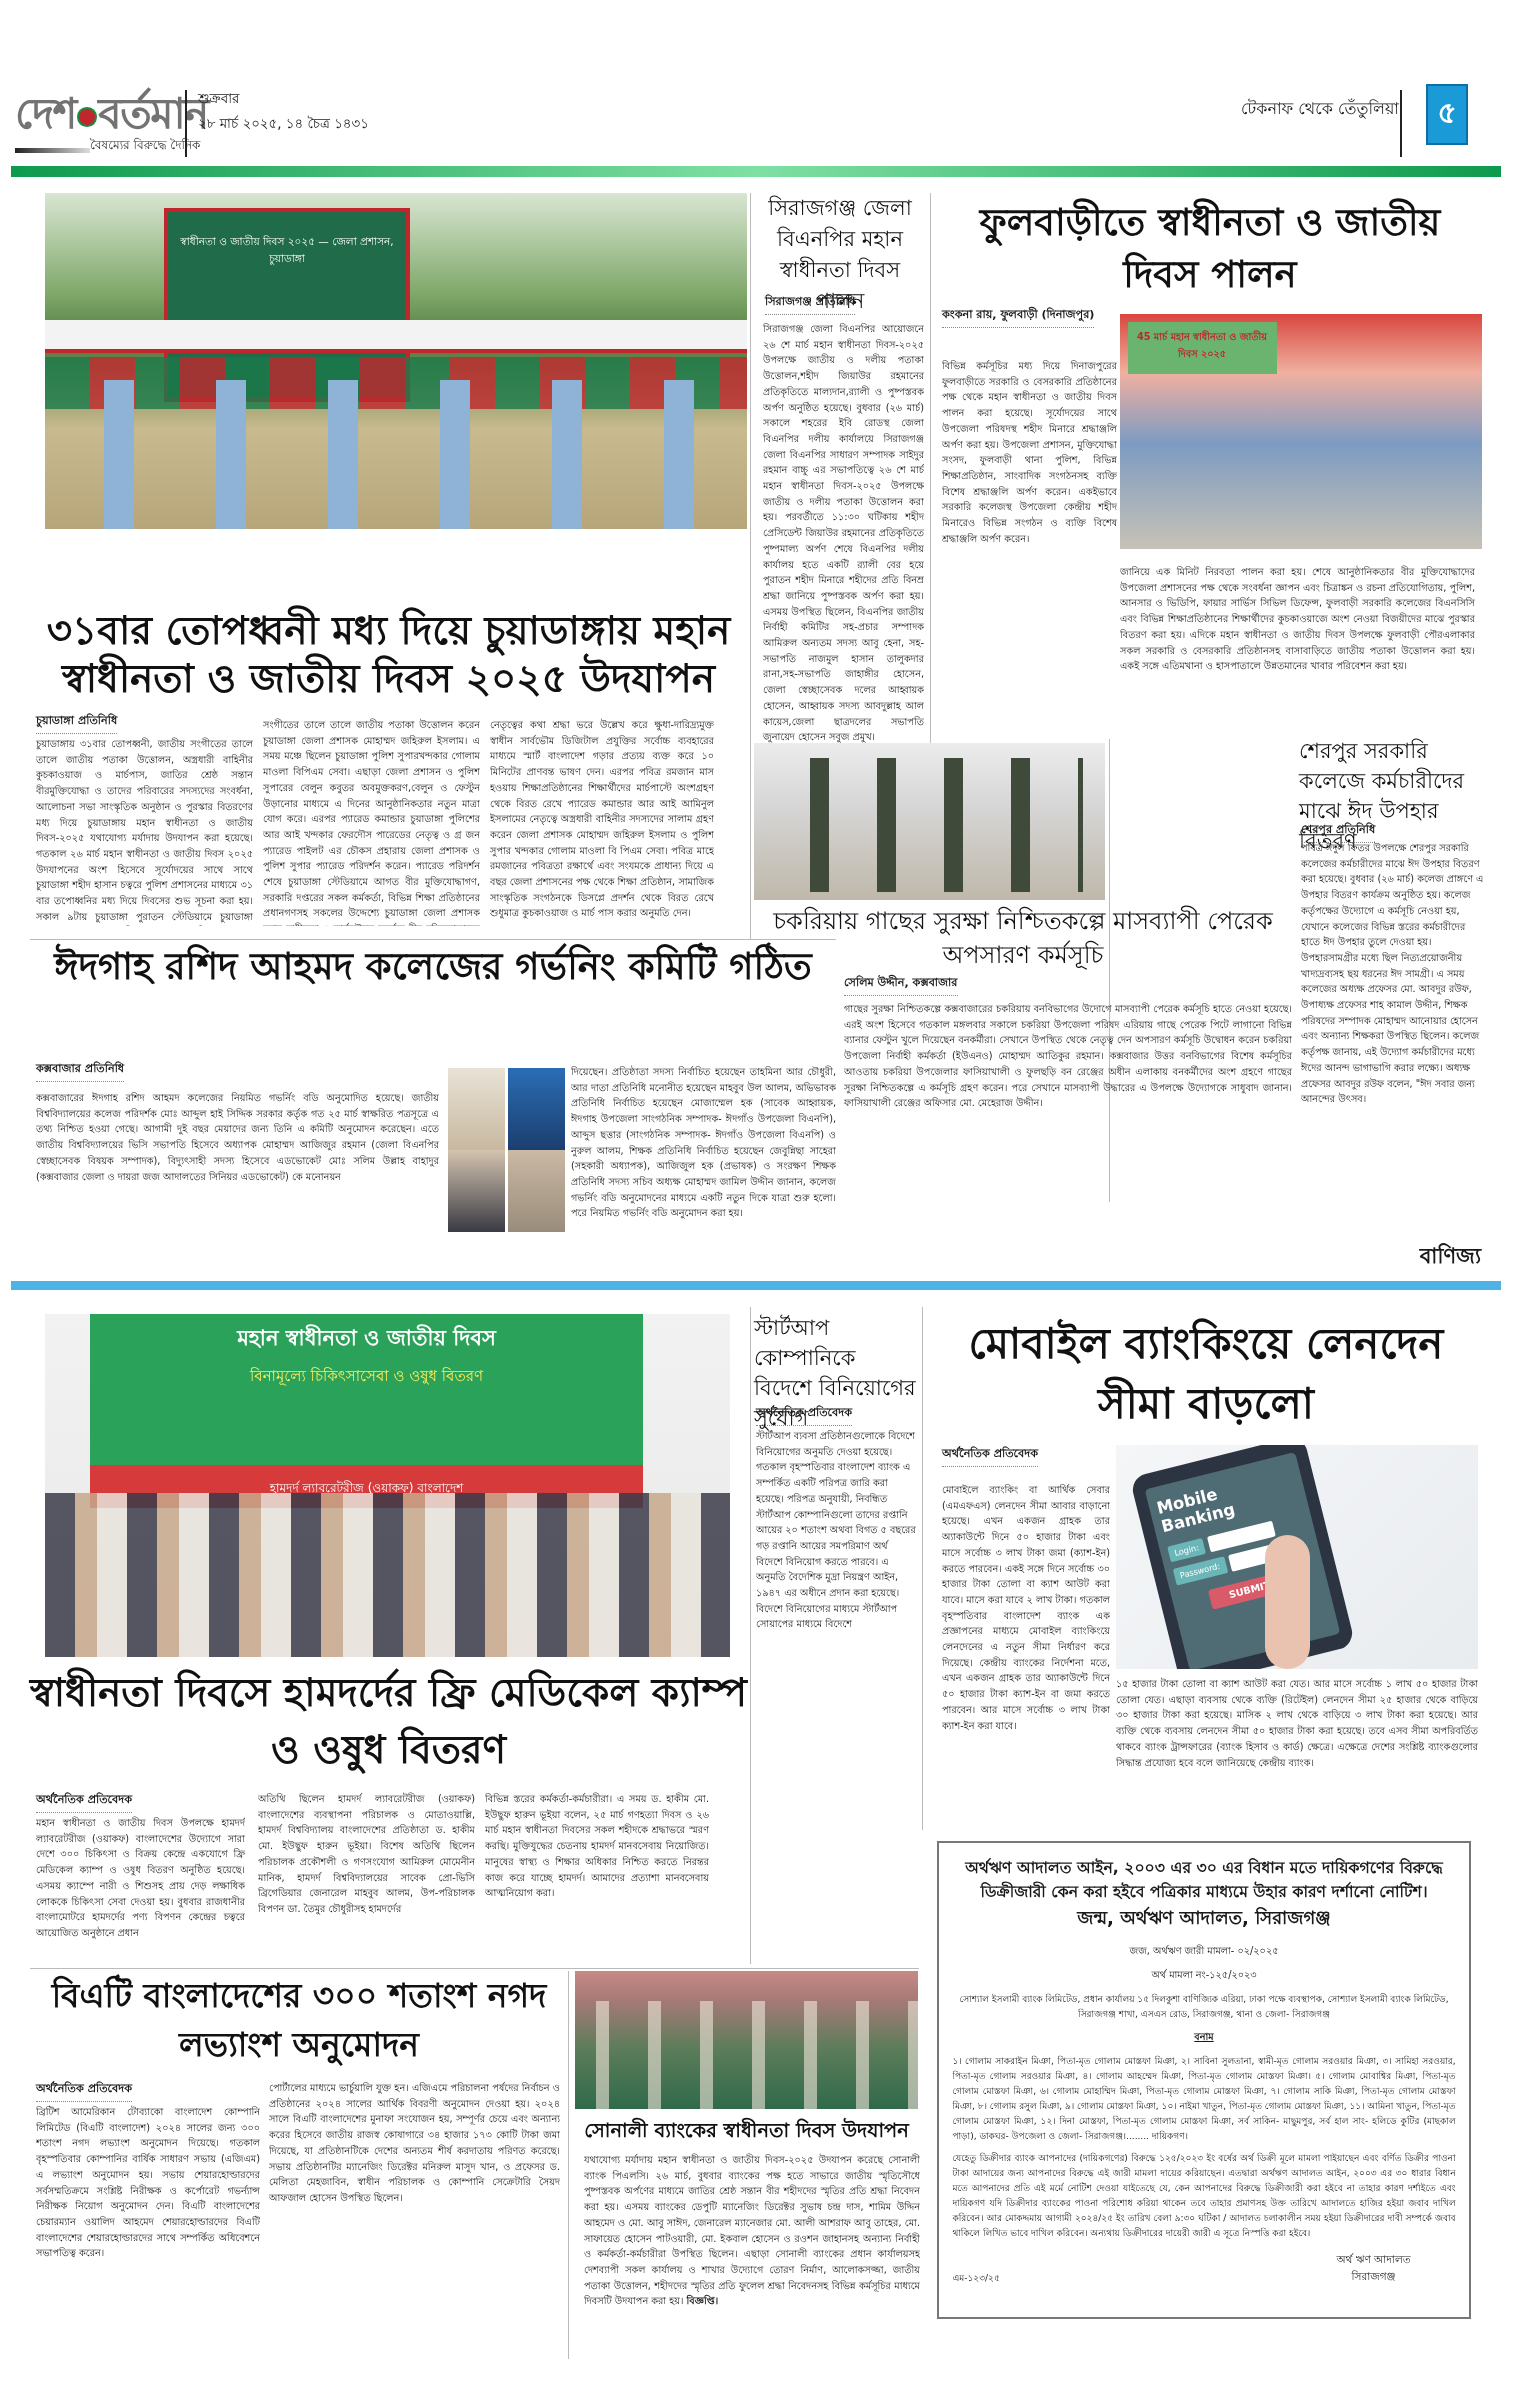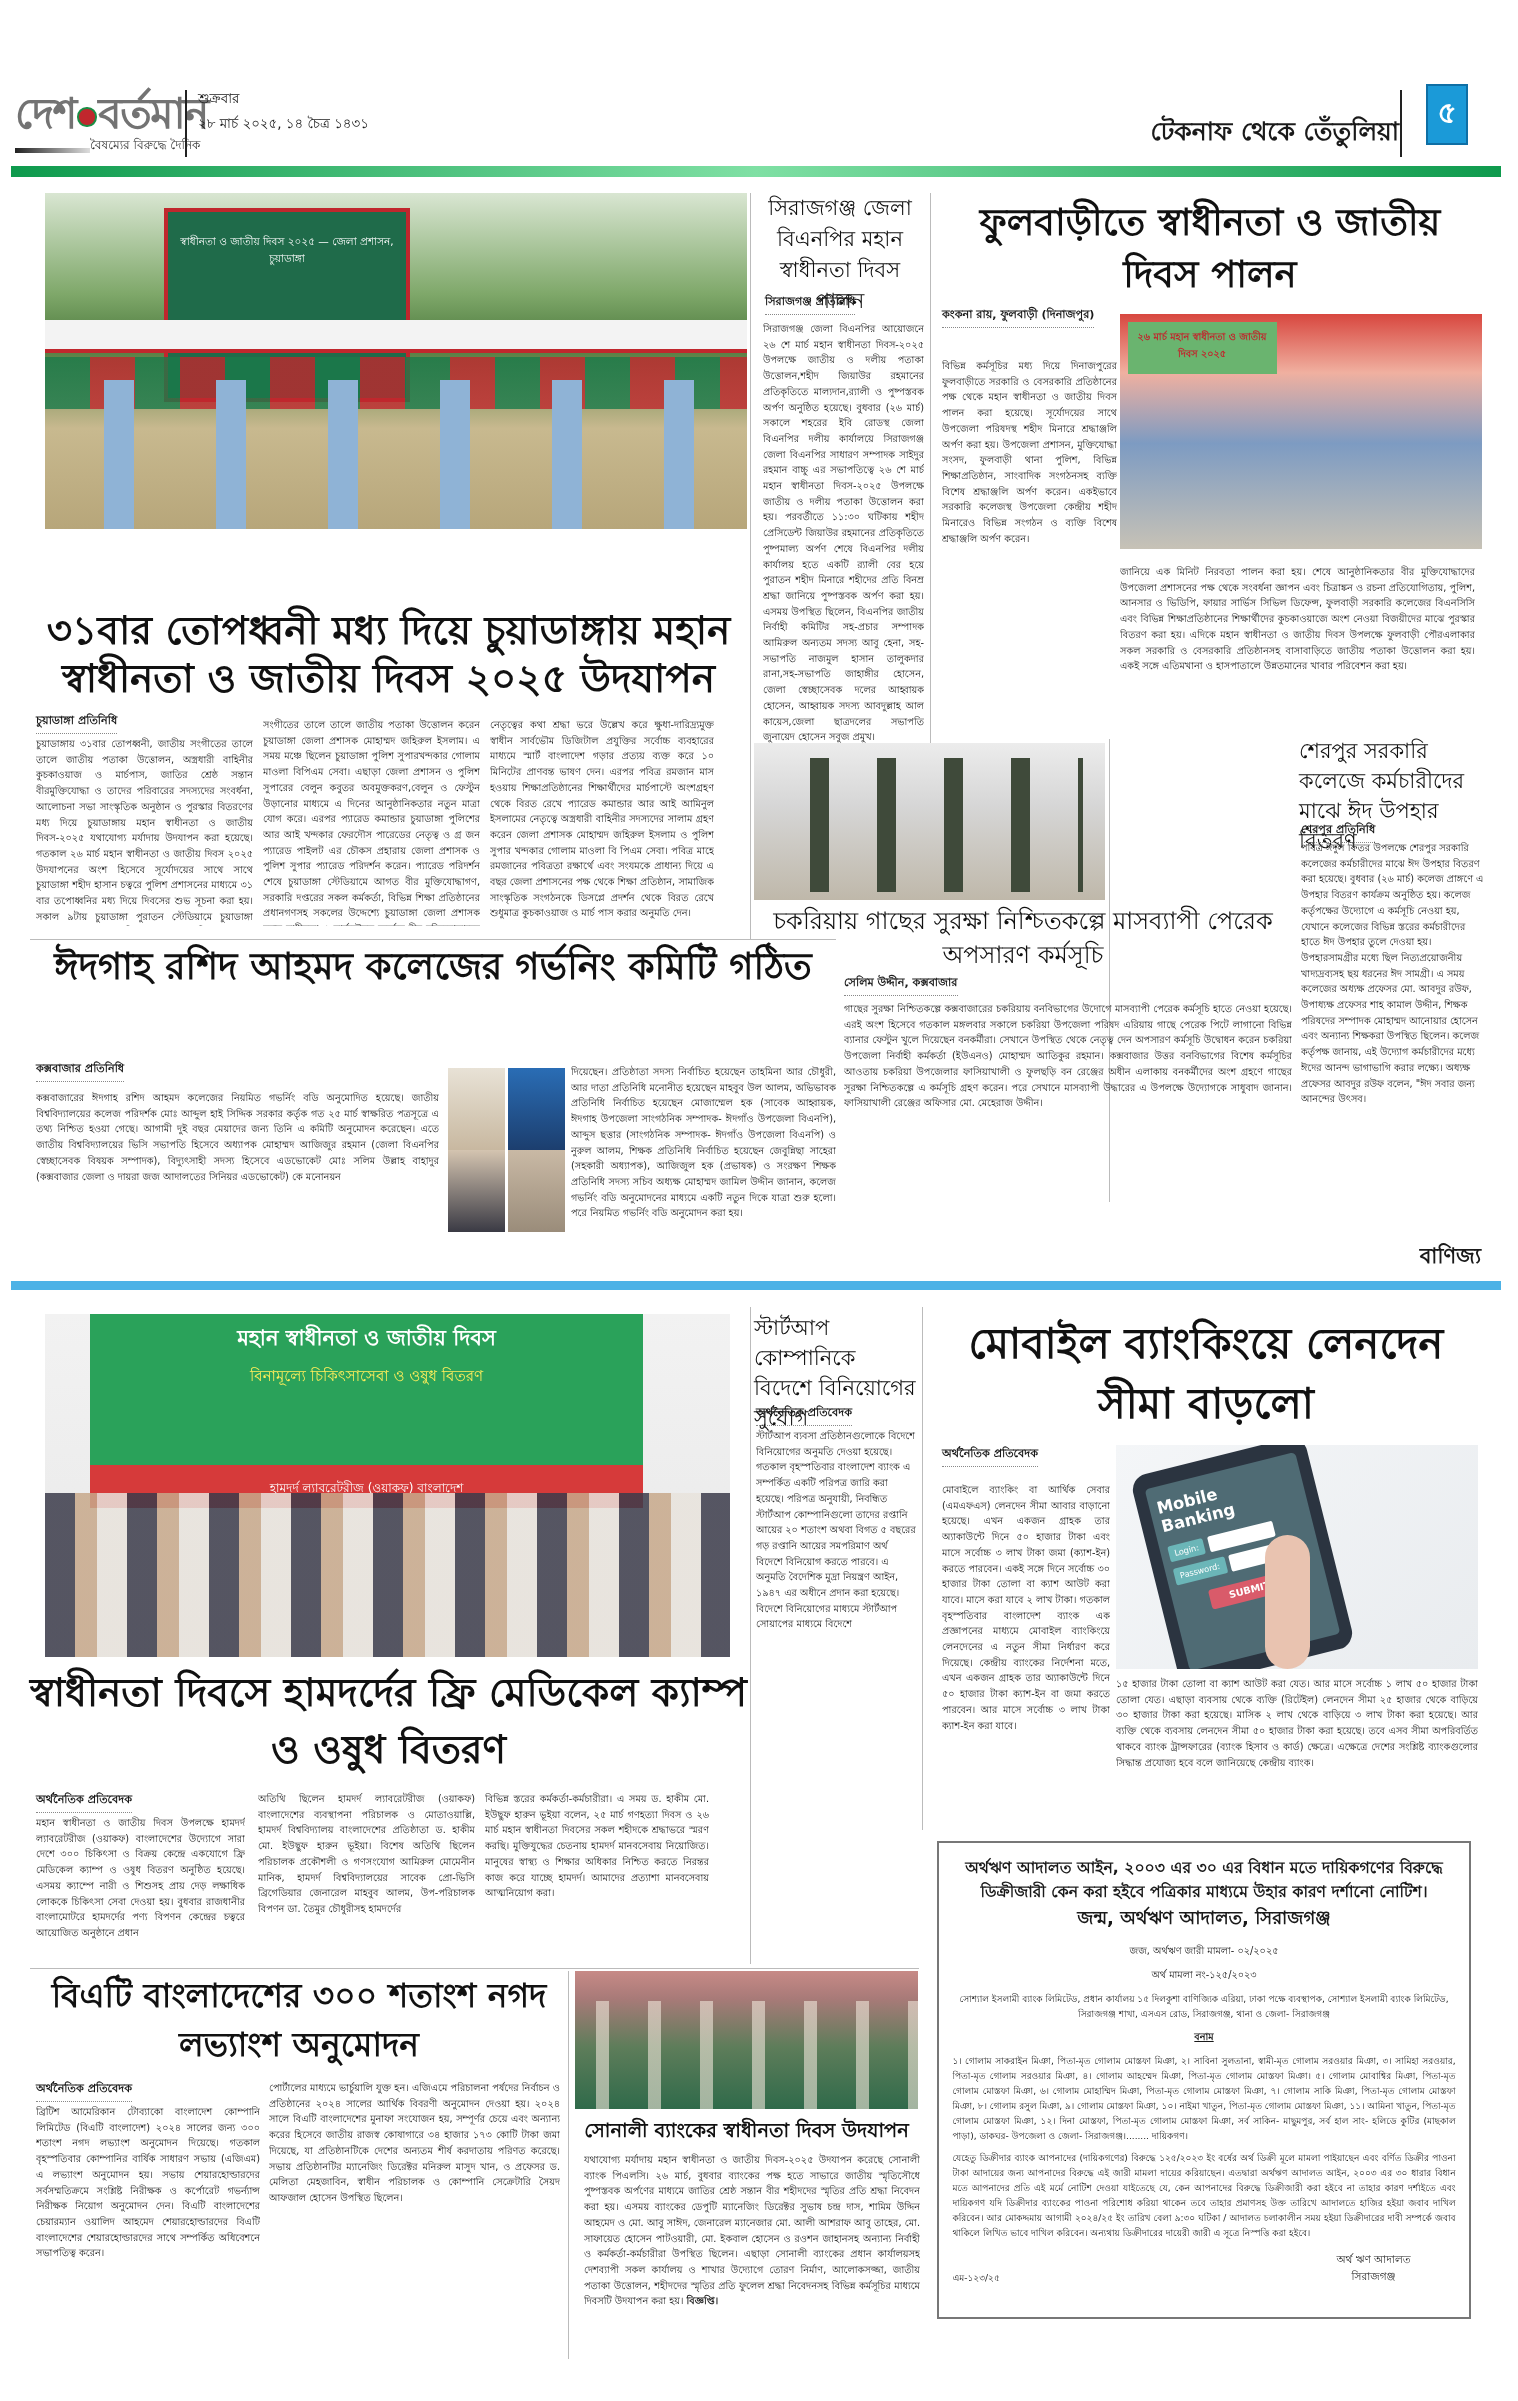--- a/index.html
+++ b/index.html
@@ -6,21 +6,21 @@
   body { width: 1518px; height: 2401px; background: #fff; font-family: "DejaVu Sans", sans-serif; color: #1a1a1a; position: relative; overflow: hidden; }
   .abs { position: absolute; }
   
   .masthead-logo { left: 15px; top: 91px; width: 209px; height: 72px; }
   .logo-text { font-size: 42px; font-weight: bold; color: #737373; line-height: 45px; font-family: "DejaVu Serif", serif; letter-spacing: -1.5px; }
   .logo-dot { display: inline-block; width: 19.4px; height: 19.4px; border-radius: 50%; background: #c0272d; border: 2.2px solid #1a8e45; vertical-align: middle; margin: 0 1.5px; }
   .logo-tag { font-size: 12px; color: #333; margin-left: 75px; }
   .logo-bar { position: absolute; left: 0; top: 57px; width: 75px; height: 4.5px; background: linear-gradient(90deg, #222, #ddd); }
   .hdr-sep { width: 2.2px; height: 67px; background: #222; }
   .hdr-date { left: 198px; top: 86px; font-size: 13.4px; line-height: 25.4px; }
-  .hdr-slogan { right: 119px; top: 112px; font-size: 25px; font-weight: bold; }
+  .hdr-slogan { right: 119px; top: 96px; font-size: 16px; }
   .hdr-pageno { left: 1426px; top: 84px; width: 42px; height: 61px; background: #1b9ad8; border: 2.2px solid #0f6fa5; color: #fff; font-size: 30px; font-weight: bold; display: flex; align-items: center; justify-content: center; }
   .hdr-rule { left: 11.2px; top: 166px; width: 1490px; height: 10.5px; background: linear-gradient(90deg, #0e9a4d, #7fe0a4 50%, #0e9a4d); }
   
   .photo { overflow: hidden; }
   .headline { font-family: "DejaVu Serif", serif; text-align: center; color: #111; font-weight: bold; }
   .byline { font-size: 11.2px; font-weight: bold; border-bottom: 0.7px dotted #888; display: inline-block; padding-bottom: 1.5px; }
   .body-text { font-size: 9.7px; line-height: 15.7px; text-align: justify; color: #222; }
   .col { position: absolute; }
   .rule-v { position: absolute; width: 0.7px; background: #bbb; }
   .rule-h { position: absolute; height: 0.7px; background: #bbb; }
@@ -77,21 +77,21 @@
 </div>
 <div class="col body-text" style="left:763px;top:321px;width:161px;height:620px;overflow:hidden;">সিরাজগঞ্জ জেলা বিএনপির আয়োজনে ২৬ শে মার্চ মহান স্বাধীনতা দিবস-২০২৫ উপলক্ষে জাতীয় ও দলীয় পতাকা উত্তোলন,শহীদ জিয়াউর রহমানের প্রতিকৃতিতে মাল্যদান,র‍্যালী ও পুষ্পস্তবক অর্পণ অনুষ্ঠিত হয়েছে। বুধবার (২৬ মার্চ) সকালে শহরের ইবি রোডস্থ জেলা বিএনপির দলীয় কার্যালয়ে সিরাজগঞ্জ জেলা বিএনপির সাধারণ সম্পাদক সাইদুর রহমান বাচ্চু এর সভাপতিত্বে ২৬ শে মার্চ মহান স্বাধীনতা দিবস-২০২৫ উপলক্ষে জাতীয় ও দলীয় পতাকা উত্তোলন করা হয়। পরবর্তীতে ১১:৩০ ঘটিকায় শহীদ প্রেসিডেন্ট জিয়াউর রহমানের প্রতিকৃতিতে পুষ্পমাল্য অর্পণ শেষে বিএনপির দলীয় কার্যালয় হতে একটি র‍্যালী বের হয়ে পুরাতন শহীদ মিনারে শহীদের প্রতি বিনম্র শ্রদ্ধা জানিয়ে পুষ্পস্তবক অর্পণ করা হয়। এসময় উপস্থিত ছিলেন, বিএনপির জাতীয় নির্বাহী কমিটির সহ-প্রচার সম্পাদক আমিরুল অন্যতম সদস্য আবু হেনা, সহ-সভাপতি নাজমুল হাসান তালুকদার রানা,সহ-সভাপতি জাহাঙ্গীর হোসেন, জেলা স্বেচ্ছাসেবক দলের আহ্বায়ক হোসেন, আহ্বায়ক সদস্য আবদুল্লাহ আল কায়েস,জেলা ছাত্রদলের সভাপতি জুনায়েদ হোসেন সবুজ প্রমুখ।</div>
 
 <div class="rule-v" style="left:930px;top:193px;height:597px;"></div>
 <div class="abs headline" style="left:941px;top:196px;width:538px;font-size:37px;line-height:52px;">ফুলবাড়ীতে স্বাধীনতা ও জাতীয় দিবস পালন</div>
 <div class="abs" style="left:942px;top:306px;width:164px;">
   <span class="byline">কংকনা রায়, ফুলবাড়ী (দিনাজপুর)</span>
 </div>
 <div class="col body-text" style="left:942px;top:358px;width:175px;height:366px;overflow:hidden;">বিভিন্ন কর্মসূচির মধ্য দিয়ে দিনাজপুরের ফুলবাড়ীতে সরকারি ও বেসরকারি প্রতিষ্ঠানের পক্ষ থেকে মহান স্বাধীনতা ও জাতীয় দিবস পালন করা হয়েছে। সূর্যোদয়ের সাথে উপজেলা পরিষদস্থ শহীদ মিনারে শ্রদ্ধাঞ্জলি অর্পণ করা হয়। উপজেলা প্রশাসন, মুক্তিযোদ্ধা সংসদ, ফুলবাড়ী থানা পুলিশ, বিভিন্ন শিক্ষাপ্রতিষ্ঠান, সাংবাদিক সংগঠনসহ ব্যক্তি বিশেষ শ্রদ্ধাঞ্জলি অর্পণ করেন। একইভাবে সরকারি কলেজস্থ উপজেলা কেন্দ্রীয় শহীদ মিনারেও বিভিন্ন সংগঠন ও ব্যক্তি বিশেষ শ্রদ্ধাঞ্জলি অর্পণ করেন।</div>
 <div class="abs photo" style="left:1120px;top:314px;width:362px;height:235px;background:linear-gradient(180deg,#d8473f 0%,#f0b0a0 25%,#7d9bc2 55%,#c7c2b6 100%);">
-  <div style="position:absolute;left:7.5px;top:7.5px;width:149px;height:52px;background:#6ab46f;color:#c0272d;font-size:9.7px;font-weight:bold;text-align:center;padding-top:7.5px;">২৬ মার্চ মহান স্বাধীনতা ও জাতীয় দিবস ২০২৫</div>
+  <div style="position:absolute;left:7.5px;top:7.5px;width:149px;height:52px;background:#6ab46f;color:#c0272d;font-size:9.7px;font-weight:bold;text-align:center;padding-top:7.5px;">45 মার্চ মহান স্বাধীনতা ও জাতীয় দিবস ২০২৫</div>
 </div>
 <div class="col body-text" style="left:1120px;top:564px;width:355px;height:179px;overflow:hidden;">জানিয়ে এক মিনিট নিরবতা পালন করা হয়। শেষে আনুষ্ঠানিকতার বীর মুক্তিযোদ্ধাদের উপজেলা প্রশাসনের পক্ষ থেকে সংবর্ধনা জ্ঞাপন এবং চিত্রাঙ্কন ও রচনা প্রতিযোগিতায়, পুলিশ, আনসার ও ভিডিপি, ফায়ার সার্ভিস সিভিল ডিফেন্স, ফুলবাড়ী সরকারি কলেজের বিএনসিসি এবং বিভিন্ন শিক্ষাপ্রতিষ্ঠানের শিক্ষার্থীদের কুচকাওয়াজে অংশ নেওয়া বিজয়ীদের মাঝে পুরস্কার বিতরণ করা হয়। এদিকে মহান স্বাধীনতা ও জাতীয় দিবস উপলক্ষে ফুলবাড়ী পৌরএলাকার সকল সরকারি ও বেসরকারি প্রতিষ্ঠানসহ বাসাবাড়িতে জাতীয় পতাকা উত্তোলন করা হয়। একই সঙ্গে এতিমখানা ও হাসপাতালে উন্নতমানের খাবার পরিবেশন করা হয়।</div>
 
 <div class="abs photo" style="left:754px;top:743px;width:351px;height:157px;background:linear-gradient(180deg,#ececec 0%,#d6d6d6 40%,#bfb8aa 100%);">
   <div style="position:absolute;left:30px;top:15px;width:299px;height:134px;background:repeating-linear-gradient(90deg,transparent 0 26px,#3f4a3a 26px 45px,transparent 45px 67px);"></div>
 </div>
 
 <div class="rule-v" style="left:1109px;top:739px;height:463px;"></div>
 <div class="abs headline" style="left:1299px;top:736px;width:187px;font-size:21px;line-height:30px;text-align:left;font-weight:normal;">শেরপুর সরকারি কলেজে কর্মচারীদের মাঝে ঈদ উপহার বিতরণ</div>
 <div class="abs" style="left:1301px;top:821px;">

